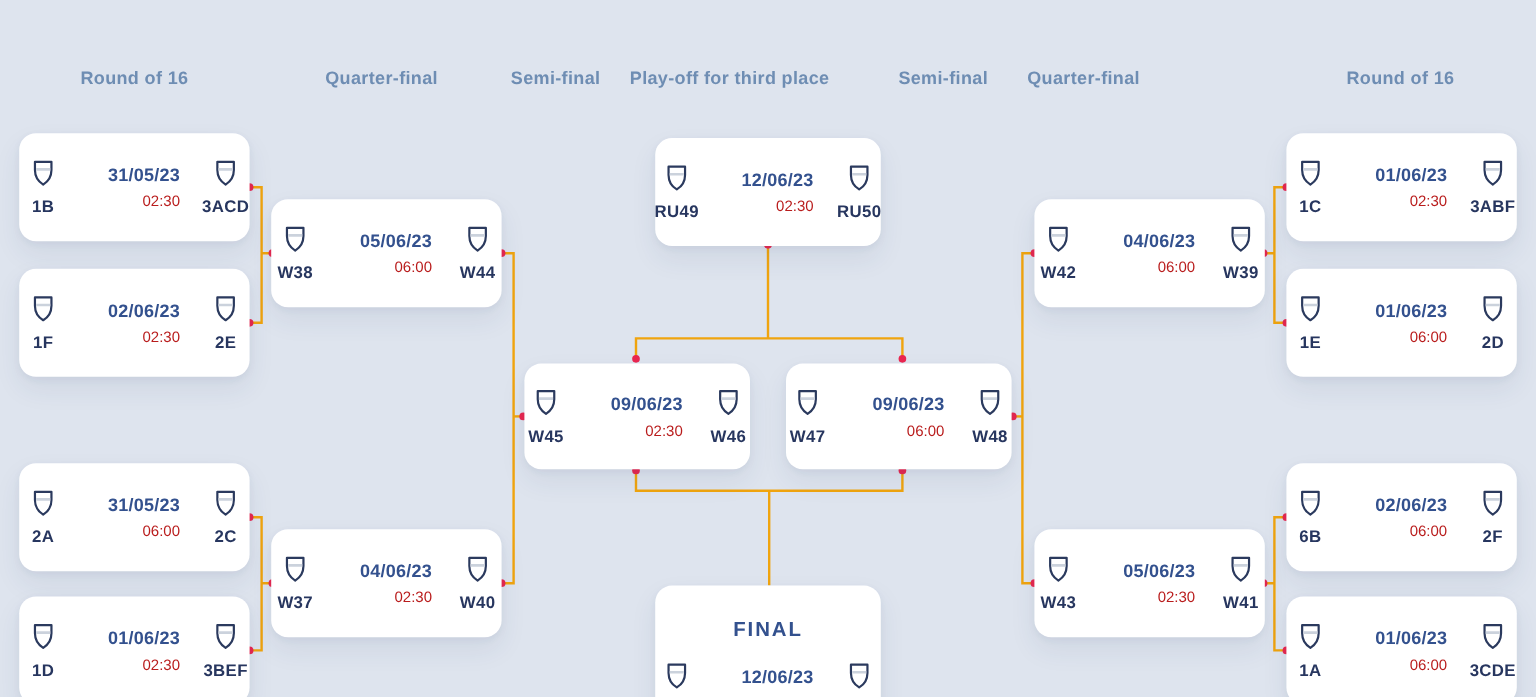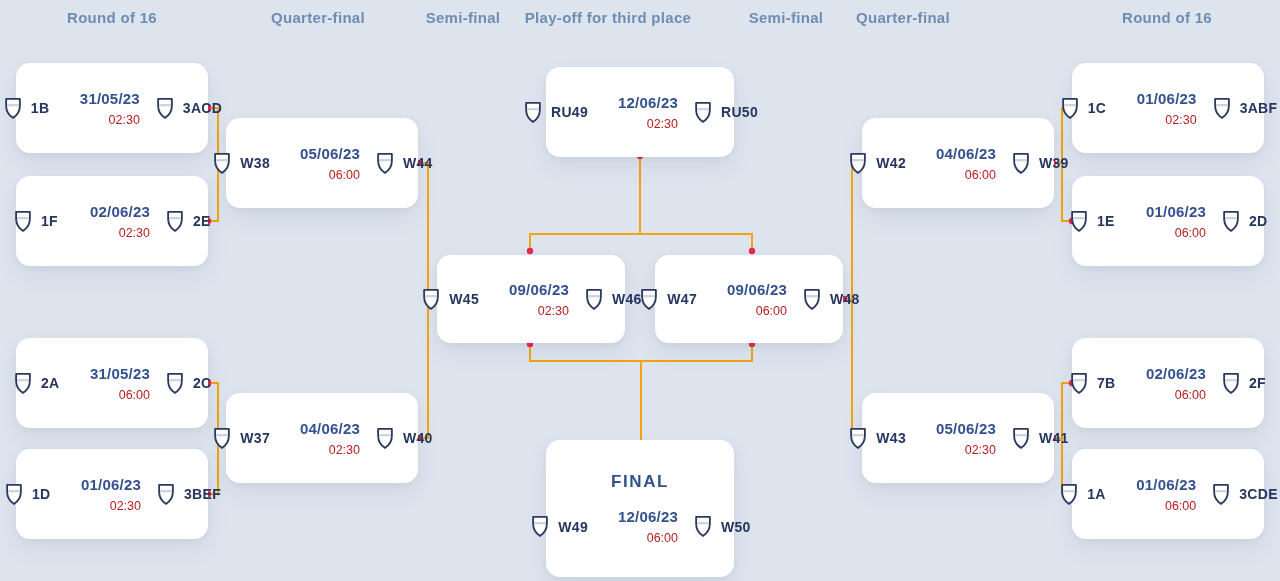--- a/index.html
+++ b/index.html
@@ -1,35 +1,35 @@
 <!DOCTYPE html>
 <html><head>
 <meta charset="utf-8">
 <style>
   html,body{margin:0;padding:0;}
   body{
     width:1280px;height:581px;overflow:hidden;
     background:#dee4ee;
     font-family:"Liberation Sans","DejaVu Sans",sans-serif;
   }
-  .stage{position:relative;width:1280px;height:447px;}
+  .stage{position:relative;width:1280px;height:447px;margin-top:48px;}
 
   .stage-label{
     position:absolute;top:9px;transform:translateX(-50%);
     font-size:15px;font-weight:600;color:#6e8db3;letter-spacing:.3px;
     white-space:nowrap;
   }
 
   .match-card{
     position:absolute;background:#ffffff;border-radius:14px;
     box-shadow:0 10px 22px rgba(44,62,106,.08),0 2px 6px rgba(44,62,106,.05);
     display:flex;flex-direction:column;align-items:center;justify-content:center;
   }
   .card-grid{display:flex;align-items:center;justify-content:center;gap:14px;}
-  .team-col{display:flex;flex-direction:row;align-items:center;gap:7px;min-width:48px;}
+  .team-col{display:flex;flex-direction:column;align-items:center;gap:7px;min-width:48px;}
   .when-col{display:flex;flex-direction:column;align-items:flex-end;gap:6px;min-width:76px;}
   .date{font-weight:700;font-size:15px;color:#33518e;letter-spacing:.2px;}
   .time{font-size:12.5px;font-weight:500;color:#b91c1c;}
   .team-name{font-weight:700;font-size:14px;color:#27365f;letter-spacing:.3px;}
   .shield{display:block;line-height:0;}
   .final-title{font-size:17px;font-weight:700;color:#33518e;letter-spacing:1.6px;margin-bottom:16px;}
 
   .connectors{position:absolute;left:0;top:0;pointer-events:none;}
 </style>
 </head>
@@ -481,21 +481,21 @@
       <div class="match-card" style="left: 1072px; top: 338px; width: 192px; height: 90px;">
 
     <div class="card-grid">
       <div class="team-col">
         <span class="shield">
           <svg width="22" height="25" viewBox="0 0 24 26">
             <path d="M4.5,2.5 H19.5 V10 C19.5,17 15.6,21 12,23.2 C8.4,21 4.5,17 4.5,10 Z" fill="#ffffff" stroke="#2b3a5e" stroke-width="2" stroke-linejoin="round"></path>
             <line x1="5.6" y1="9.4" x2="18.4" y2="9.4" stroke="#cbd2dc" stroke-width="2.4"></line>
           </svg>
         </span>
-        <span class="team-name">7B</span>
+        <span class="team-name">6B</span>
       </div>
       <div class="when-col">
         <span class="date">02/06/23</span>
         <span class="time">06:00</span>
       </div>
       <div class="team-col">
         <span class="shield">
           <svg width="22" height="25" viewBox="0 0 24 26">
             <path d="M4.5,2.5 H19.5 V10 C19.5,17 15.6,21 12,23.2 C8.4,21 4.5,17 4.5,10 Z" fill="#ffffff" stroke="#2b3a5e" stroke-width="2" stroke-linejoin="round"></path>
             <line x1="5.6" y1="9.4" x2="18.4" y2="9.4" stroke="#cbd2dc" stroke-width="2.4"></line>

